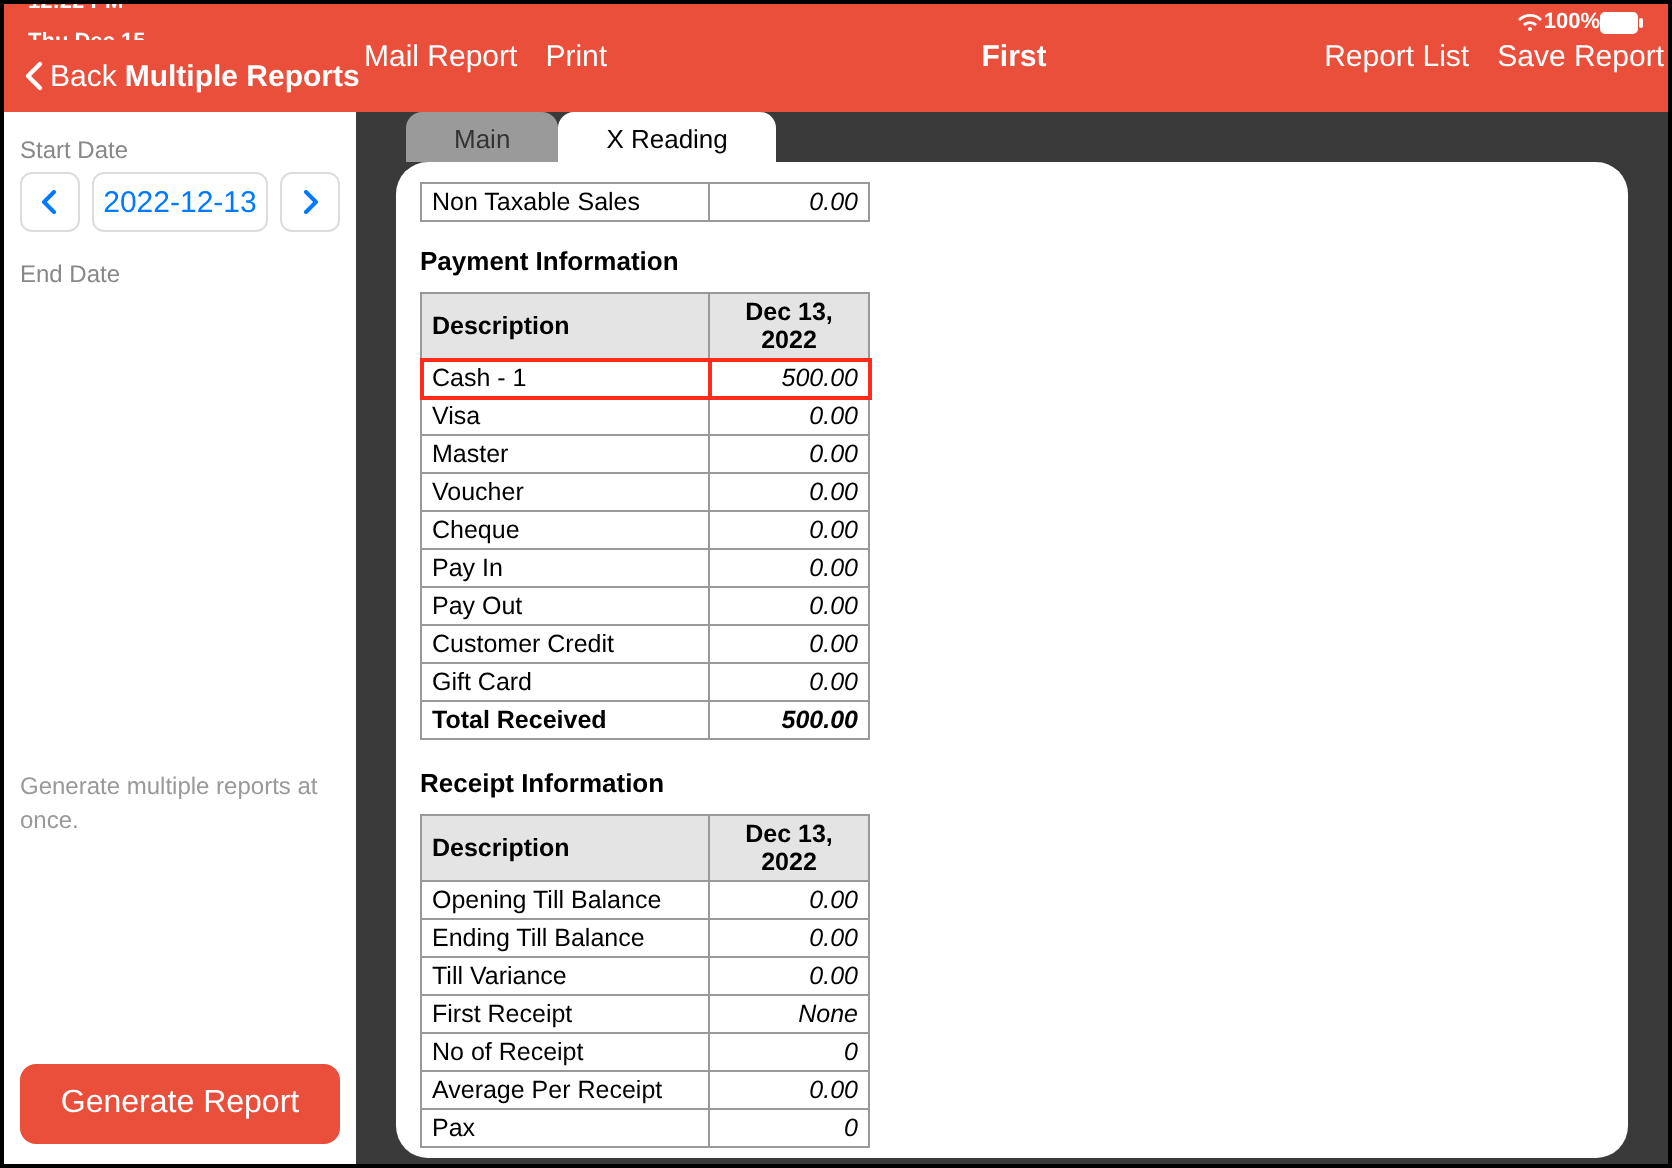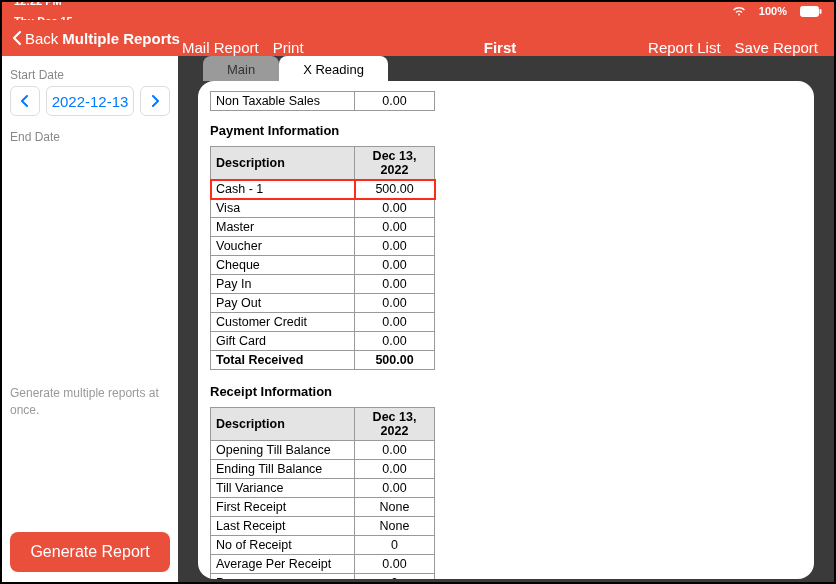--- a/index.html
+++ b/index.html
@@ -14,41 +14,41 @@
       color: #fff;
       height: 18px;
       display: flex;
       align-items: center;
       justify-content: space-between;
       padding: 0 12px;
       font-size: 11px;
       font-weight: 600;
     }
     .status-left { display: flex; gap: 8px; flex-direction: column; }
-    .status-right { display: flex; align-items: center; gap: 13px; }
+    .status-right { display: flex; align-items: center; gap: 0; }
     .wifi-icon, .battery-icon { display: inline-flex; }
     .nav-bar {
       background: #ea4f3c;
       color: #fff;
       height: 36px;
       display: flex;
       align-items: center;
       padding: 0 10px;
       font-size: 15px;
       position: relative;
     }
     .nav-back { display: flex; align-items: center; gap: 3px; cursor: pointer; }
     .nav-title-sidebar { font-weight: 600; margin-left: 4px; }
     .nav-main-area {
       position: absolute;
       left: 180px;
-      right: 16px;
+      right: 2px;
       height: 100%;
       display: flex;
-      align-items: flex-end;
+      align-items: flex-start;
     }
     .nav-left-actions { display: flex; gap: 14px; }
     .nav-center-title { position: absolute; left: 50%; transform: translateX(-50%); font-weight: 600; }
     .nav-right-actions { margin-left: auto; display: flex; gap: 14px; }
     .nav-link { cursor: pointer; }
     .content { display: flex; height: calc(584px - 18px - 36px - 4px); }
     .sidebar {
       width: 176px;
       background: #fff;
       display: flex;
@@ -124,21 +124,21 @@
       margin-bottom: 14px;
     }
     .data-table th, .data-table td {
       border: 1px solid #999;
       padding: 2px 5px;
       font-size: 12.5px;
       text-align: left;
       height: 17px;
     }
     .data-table th { background: #e4e4e4; font-weight: 600; }
-    .data-table td:nth-child(2) { text-align: center; width: 80px;}
+    .data-table td:nth-child(2) { text-align: right; width: 80px; font-style: italic;}
     .data-table th:nth-child(2) { text-align: center; width: 80px;}
     .section-title { font-weight: bold; font-size: 13px; margin: 2px 0 8px; }
     .highlight-row td { outline: 2px solid #ff2b1a; outline-offset: -1px; }
     .bold-row td { font-weight: bold; }
     .top-row-table { margin-bottom: 12px; }
   </style>
 </head>
 <body>
 
 <div class="status-bar">
@@ -290,24 +290,20 @@
             </tr>
             <tr>
               <td>Till Variance</td>
               <td>0.00</td>
             </tr>
             <tr>
               <td>First Receipt</td>
               <td>None</td>
             </tr>
             <tr>
-              <td>Last Receipt</td>
-              <td>None</td>
-            </tr>
-            <tr>
               <td>No of Receipt</td>
               <td>0</td>
             </tr>
             <tr>
               <td>Average Per Receipt</td>
               <td>0.00</td>
             </tr>
             <tr>
               <td>Pax</td>
               <td>0</td>

